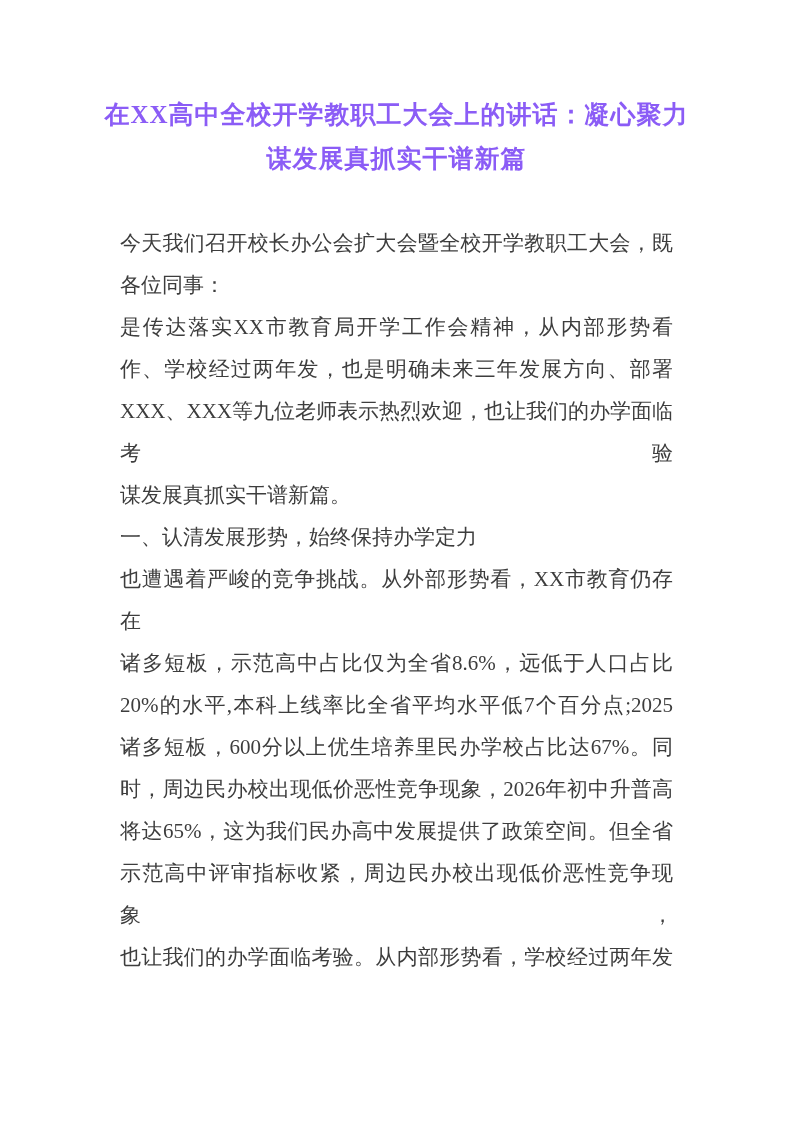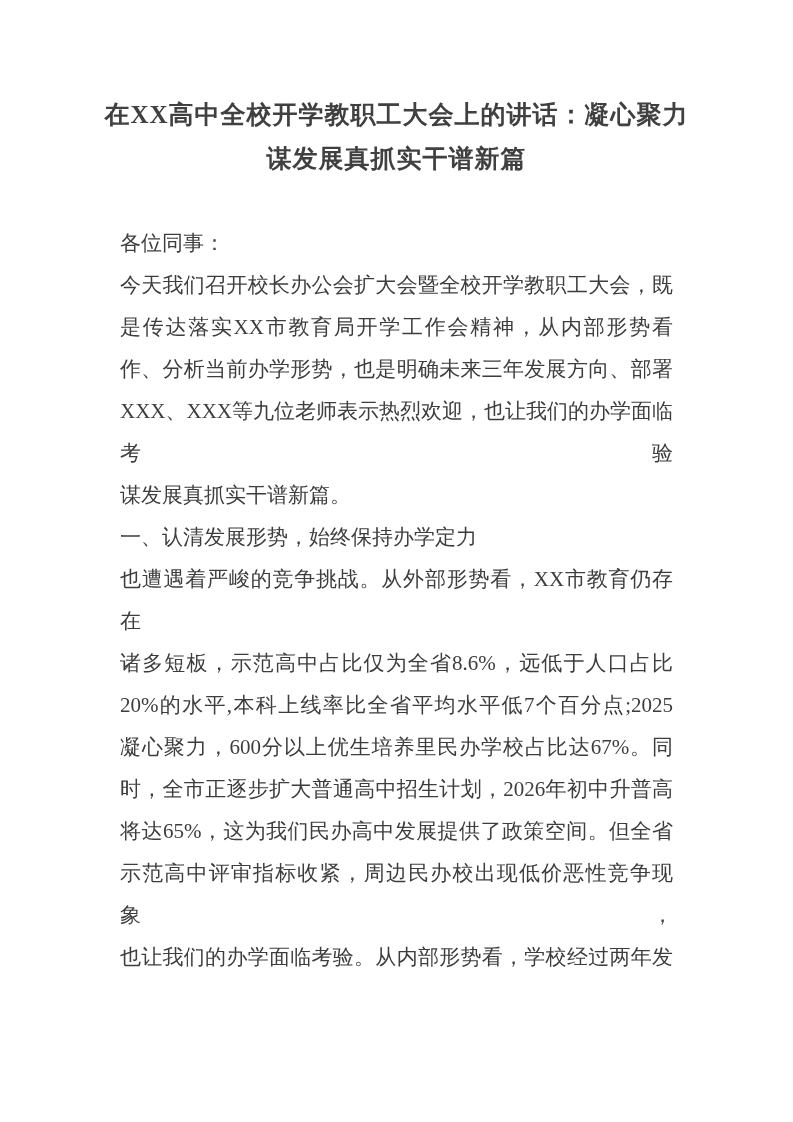--- a/index.html
+++ b/index.html
@@ -15,21 +15,21 @@
     overflow: hidden;
     font-family: "Liberation Serif", "DejaVu Serif", serif;
   }
   .doc-title {
     padding-top: 93px;
     text-align: center;
     font-weight: bold;
     font-size: 25px;
     line-height: 44px;
     letter-spacing: 1px;
-    color: #404040;
+    color: #8b5cf6;
   }
   .doc-title .title-line {
     white-space: nowrap;
   }
   .doc-body {
     width: 553px;
     margin: 41px auto 0 auto;
     font-size: 21px;
     line-height: 42px;
     color: #3d3d3d;
@@ -47,29 +47,29 @@
 </style>
 </head>
 <body>
 
 <div class="page">
   <div class="doc-title">
     <div class="title-line">在XX高中全校开学教职工大会上的讲话：凝心聚力</div>
     <div class="title-line">谋发展真抓实干谱新篇</div>
   </div>
   <div class="doc-body">
+      <div class="body-line just">今天我们召开校长办公会扩大会暨全校开学教职工大会，既</div>
       <div class="body-line">各位同事：</div>
-      <div class="body-line just">今天我们召开校长办公会扩大会暨全校开学教职工大会，既</div>
       <div class="body-line just">是传达落实XX市教育局开学工作会精神，从内部形势看</div>
-      <div class="body-line just">作、分析当前办学形势，也是明确未来三年发展方向、部署</div>
+      <div class="body-line just">作、学校经过两年发，也是明确未来三年发展方向、部署</div>
       <div class="body-line just">XXX、XXX等九位老师表示热烈欢迎，也让我们的办学面临考验</div>
       <div class="body-line">谋发展真抓实干谱新篇。</div>
       <div class="body-line">一、认清发展形势，始终保持办学定力</div>
       <div class="body-line just">也遭遇着严峻的竞争挑战。从外部形势看，XX市教育仍存在</div>
       <div class="body-line just">诸多短板，示范高中占比仅为全省8.6%，远低于人口占比</div>
       <div class="body-line just">20%的水平,本科上线率比全省平均水平低7个百分点;2025</div>
-      <div class="body-line just">凝心聚力，600分以上优生培养里民办学校占比达67%。同</div>
-      <div class="body-line just">时，全市正逐步扩大普通高中招生计划，2026年初中升普高</div>
+      <div class="body-line just">诸多短板，600分以上优生培养里民办学校占比达67%。同</div>
+      <div class="body-line just">时，周边民办校出现低价恶性竞争现象，2026年初中升普高</div>
       <div class="body-line just">将达65%，这为我们民办高中发展提供了政策空间。但全省</div>
       <div class="body-line just">示范高中评审指标收紧，周边民办校出现低价恶性竞争现象，</div>
       <div class="body-line just">也让我们的办学面临考验。从内部形势看，学校经过两年发</div>
     </div>
 </div>
 
 </body></html>

